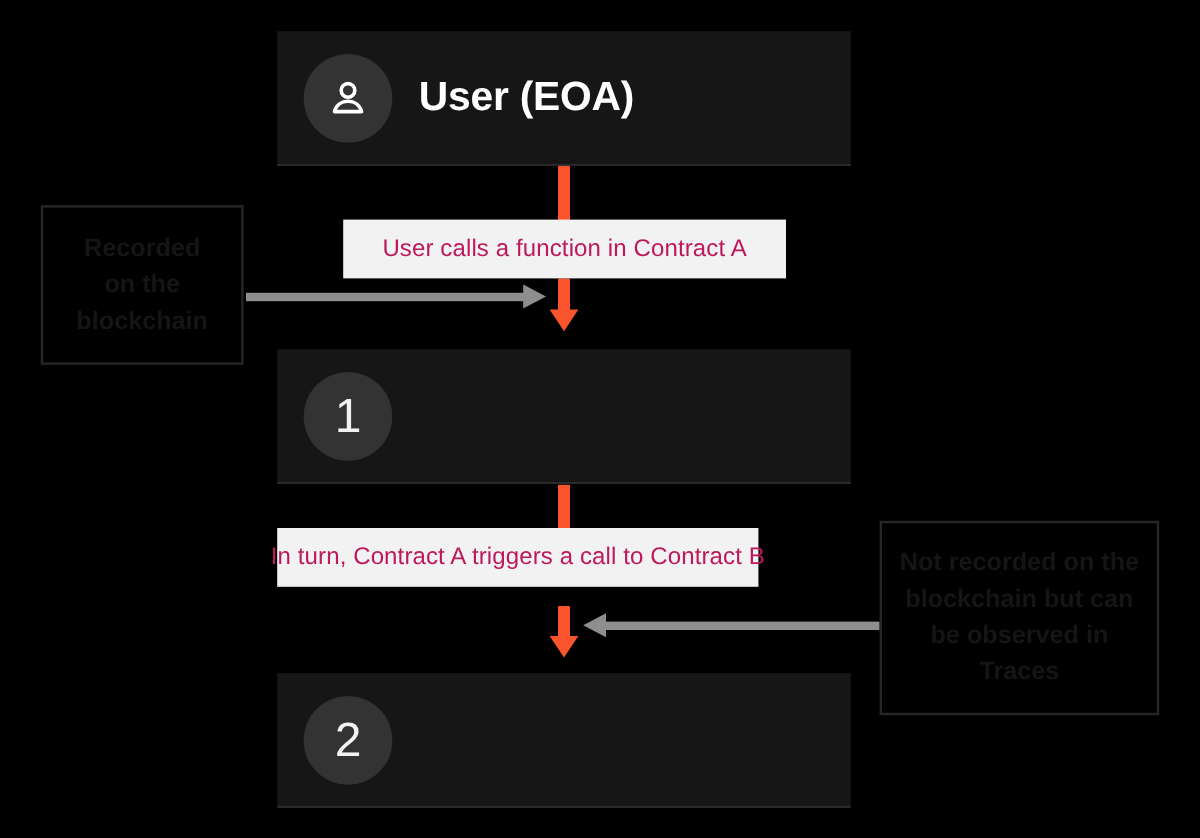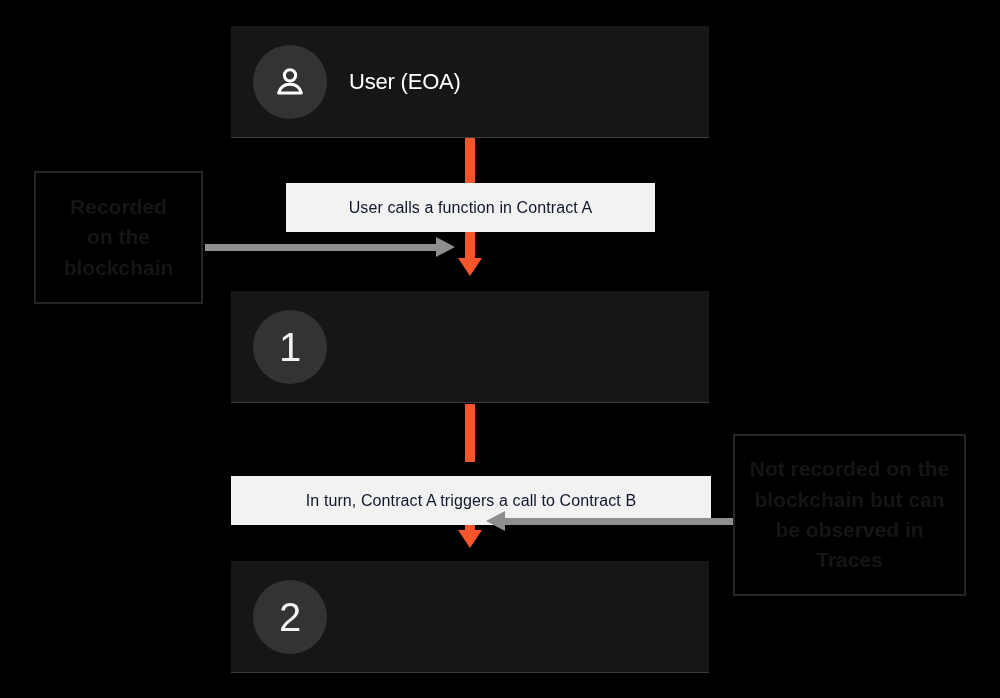--- a/index.html
+++ b/index.html
@@ -56,22 +56,22 @@
     font-weight: 400;
     line-height: 1;
     color: #f2f2f2;
     letter-spacing: 0px;
   }
   .badge-icon svg { display: block; }
 
   .node-label {
     margin-left: 22px;
     color: #ffffff;
-    font-size: 22px;
-    font-weight: 400;
+    font-size: 34px;
+    font-weight: 700;
     letter-spacing: -0.2px;
     white-space: nowrap;
   }
 
   
   .oarrow {
     position: absolute;
     left: 462px;
     width: 16px;
     z-index: 2;
@@ -100,32 +100,32 @@
 
   
   .oa2-top    { top: 404px; height: 58px; }
   .oa2-bot    { top: 505px; height: 29px; }
   .oa2-head   { top: 530px; }
 
   
   .chip {
     position: absolute;
     background: #f2f2f2;
-    color: #0f172a;
+    color: #be185d;
     display: flex;
     align-items: center;
     justify-content: center;
-    font-size: 16px;
+    font-size: 20px;
     font-weight: 400;
     letter-spacing: 0.1px;
     white-space: nowrap;
     z-index: 3;
   }
   .chip-1 { left: 286px; top: 183px; width: 369px; height: 49px; }
-  .chip-2 { left: 231px; top: 476px; width: 480px; height: 49px; }
+  .chip-2 { left: 231px; top: 440px; width: 401px; height: 49px; }
 
   
   .ann {
     position: absolute;
     background: #000000;
     border: 2px solid #262626;
     box-sizing: border-box;
     color: #151515;
     display: flex;
     flex-direction: column;

